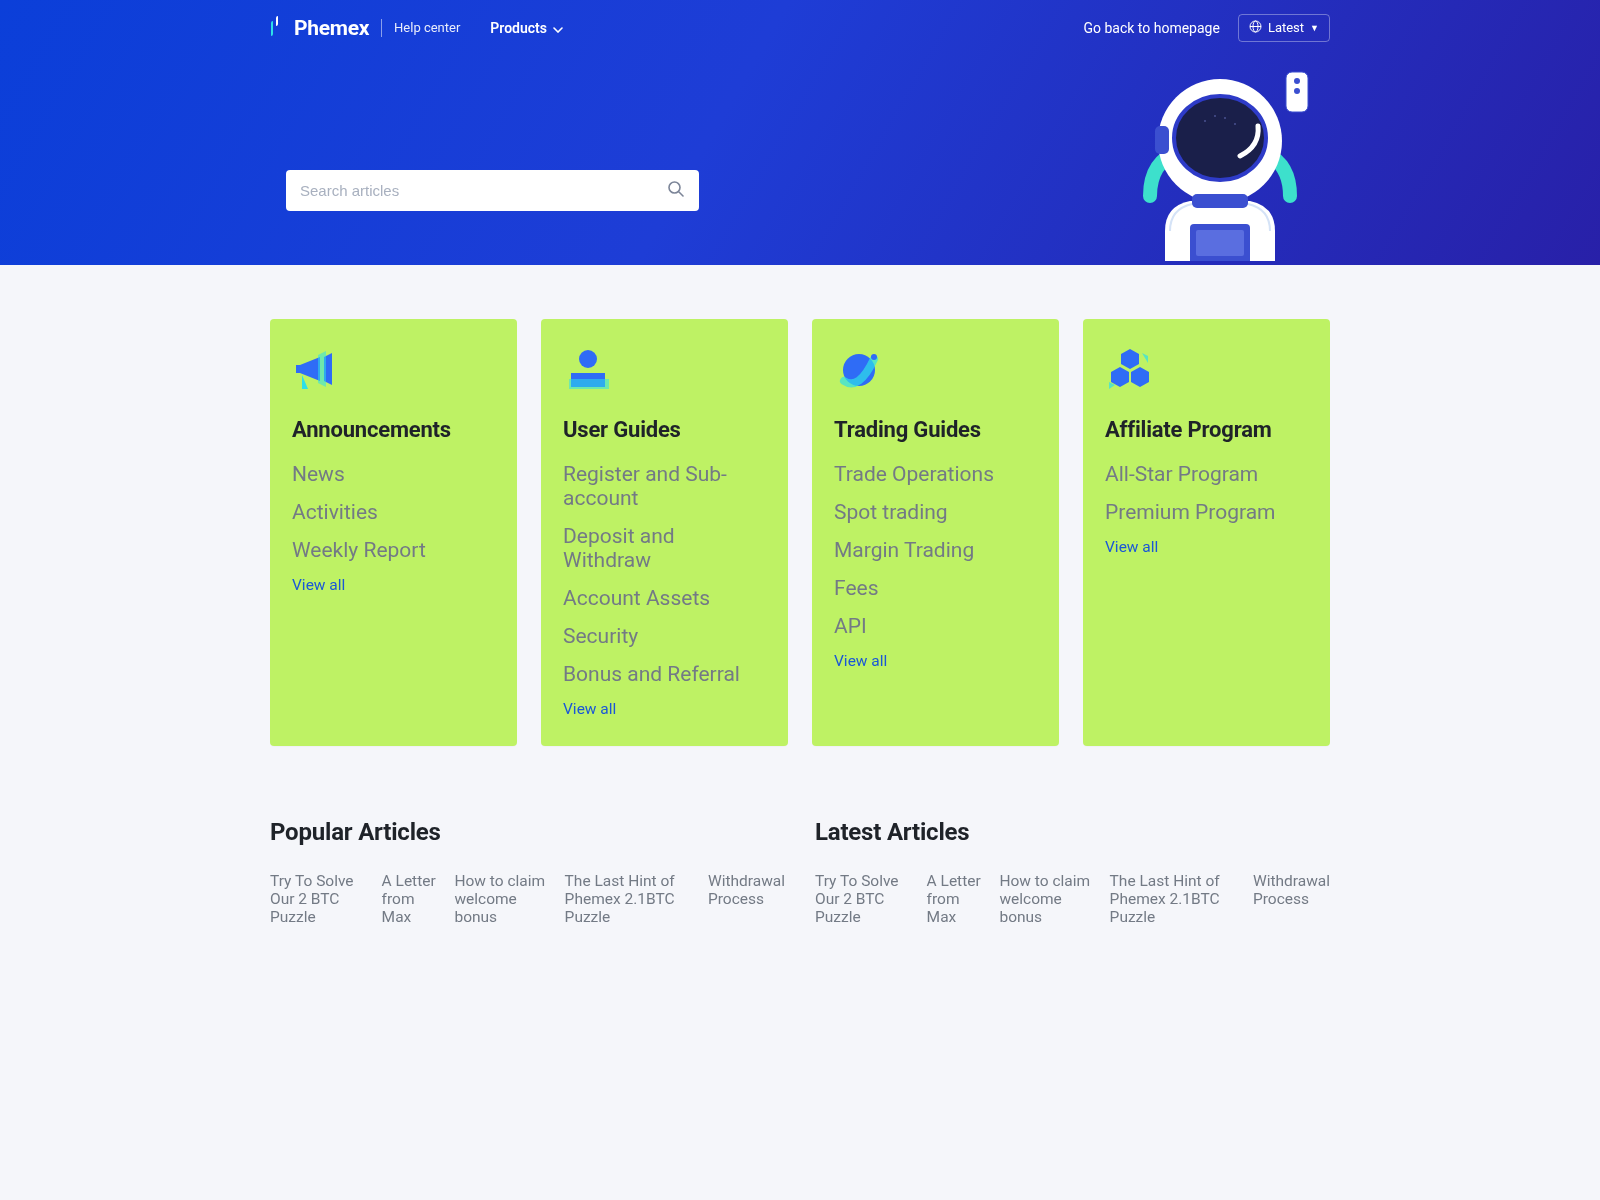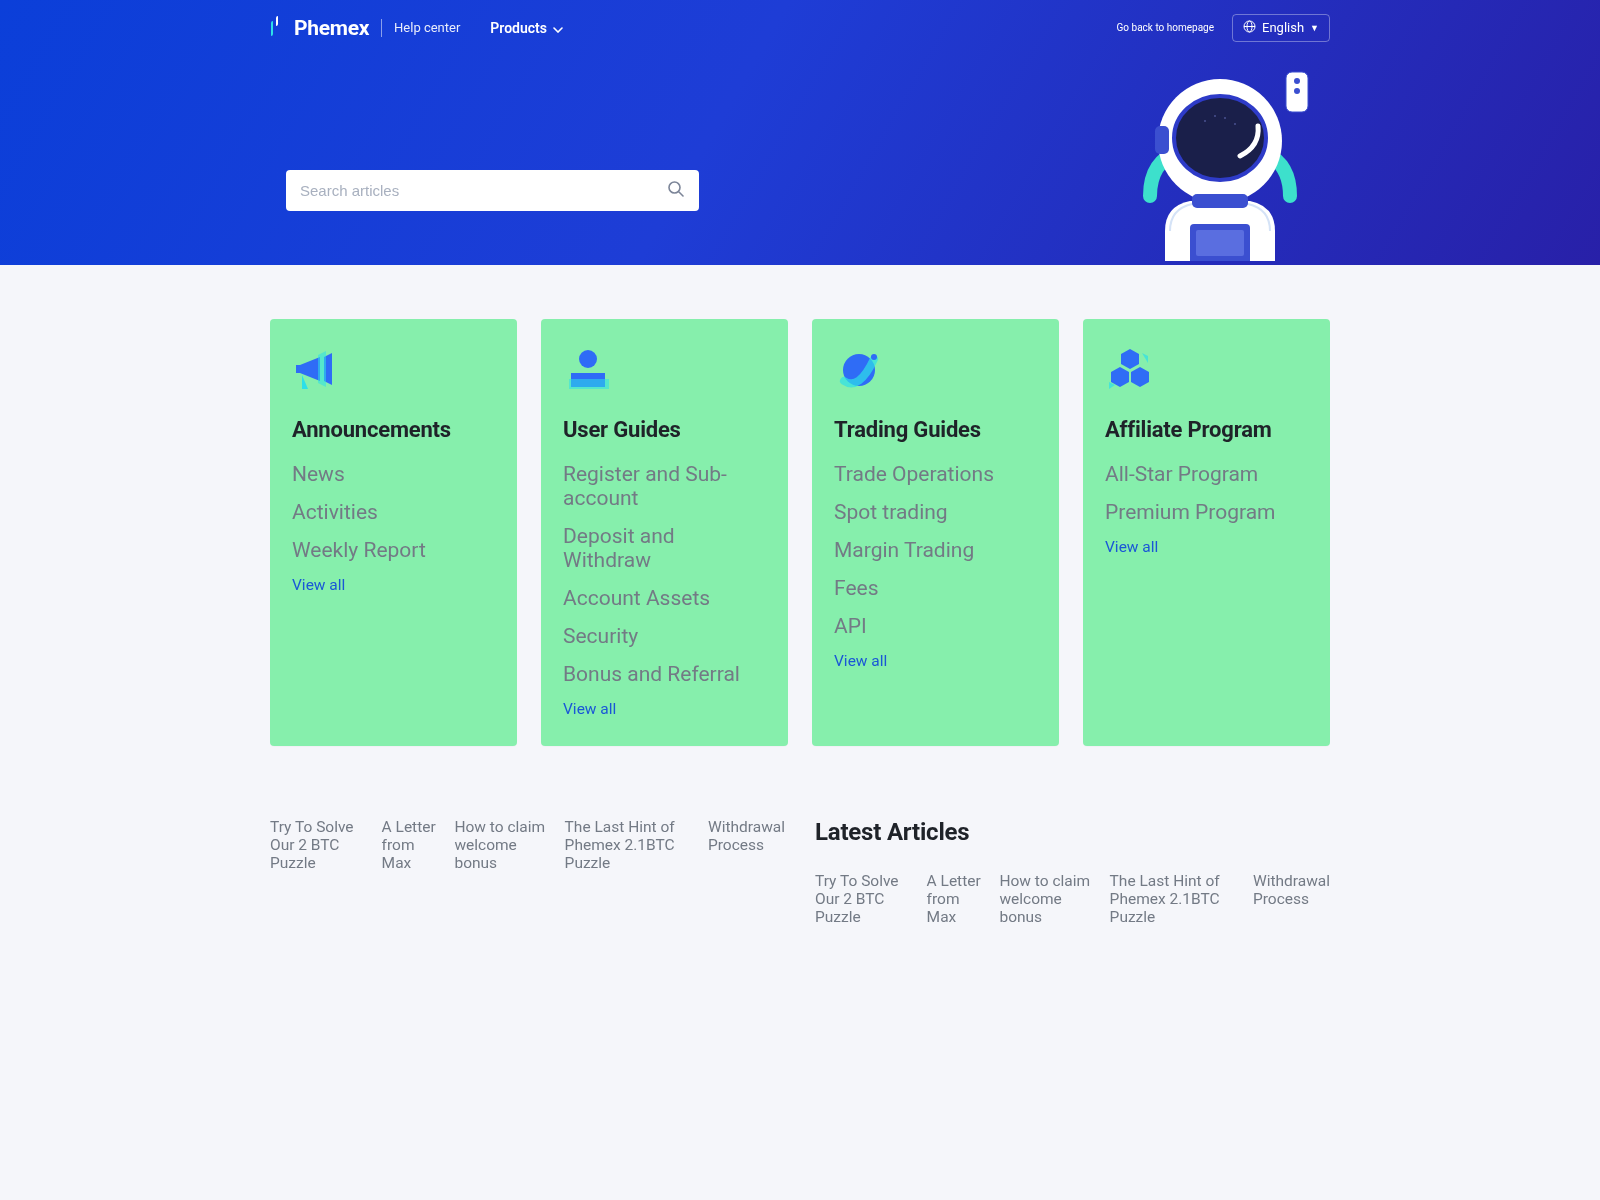--- a/index.html
+++ b/index.html
@@ -29,21 +29,21 @@
   display:inline-flex; align-items:center; justify-content:center;
   width:18px; height:22px; position:relative;
 }
 .logo-mark svg { display:block; }
 .brand { font-size: 21px; font-weight: 700; letter-spacing: -0.3px; }
 .divider { width:1px; height:18px; background: rgba(255,255,255,0.5); margin: 0 12px; }
 .help-center-link { font-size: 13px; color: rgba(255,255,255,0.9); cursor:pointer; }
 .products-link { margin-left: 30px; font-size: 14px; font-weight: 600; display:flex; align-items:center; gap:6px; cursor:pointer; }
 .chevron-down { display:inline-block; }
 .top-right { margin-left:auto; display:flex; align-items:center; gap:18px; }
-.homepage-link { font-size: 10px; color:#fff; cursor:pointer; }
+.homepage-link { font-size: 14px; color:#fff; cursor:pointer; }
 .lang-btn {
   border: 1px solid rgba(255,255,255,0.35);
   border-radius: 4px;
   padding: 5px 10px;
   display: flex;
   align-items: center;
   gap: 6px;
   font-size: 13px;
   color: #fff;
   cursor:pointer;
@@ -78,21 +78,21 @@
   pointer-events:none;
 }
 
 .content { max-width:1060px; margin: 0 auto; padding: 54px 0; }
 .cards {
   display:grid;
   grid-template-columns: repeat(4, 1fr);
   gap: 24px;
 }
 .card {
-  background:#86efac;
+  background:#bef264;
   border-radius:4px;
   padding: 26px 22px 28px 22px;
   box-shadow: 0 1px 0 rgba(0,0,0,0.02);
 }
 .card-icon { width:50px; height:50px; margin-bottom: 22px; display:flex; align-items:center; justify-content:center; }
 .card-title { font-size:22px; font-weight:700; color:#1f2329; margin-bottom:20px; letter-spacing:-0.2px; }
 .card-links { display:flex; flex-direction:column; gap:14px; }
 .card-link { font-size:21px; color:#737a85; cursor:pointer; }
 .view-all { font-size:15.5px; color:#1a57d6; cursor:pointer; }
 
@@ -134,21 +134,21 @@
       <div class="top-right">
         <span class="homepage-link">Go back to homepage</span>
         <div class="lang-btn">
           <span>
             <svg width="13" height="13" viewBox="0 0 13 13">
                 <circle cx="6.5" cy="6.5" r="5.5" stroke="#fff" stroke-width="1" fill="none"></circle>
                 <ellipse cx="6.5" cy="6.5" rx="2.5" ry="5.5" stroke="#fff" stroke-width="1" fill="none"></ellipse>
                 <line x1="1" y1="6.5" x2="12" y2="6.5" stroke="#fff" stroke-width="1"></line>
               </svg>
           </span>
-          <span>English</span>
+          <span>Latest</span>
           <span class="tri">▼</span>
         </div>
       </div>
     </div>
 
     <div class="search-wrap">
       <div class="search-box">
         <input class="search-input" type="text" placeholder="Search articles" style="">
         <span class="search-icon">
           <svg width="18" height="18" viewBox="0 0 18 18">
@@ -268,20 +268,21 @@
       <div class="card-links">
         <span class="card-link">All-Star Program</span>
         <span class="card-link">Premium Program</span>
         <span class="view-all">View all</span>
       </div>
     </div>
   </div>
 
   <div class="articles-row">
     <div>
+      <div class="section-title">Popular Articles</div>
       <div class="article-list">
         <span class="article-item">Try To Solve Our 2 BTC Puzzle</span>
         <span class="article-item">A Letter from Max</span>
         <span class="article-item">How to claim welcome bonus</span>
         <span class="article-item">The Last Hint of Phemex 2.1BTC Puzzle</span>
         <span class="article-item">Withdrawal Process</span>
       </div>
     </div>
     <div>
       <div class="section-title">Latest Articles</div>

